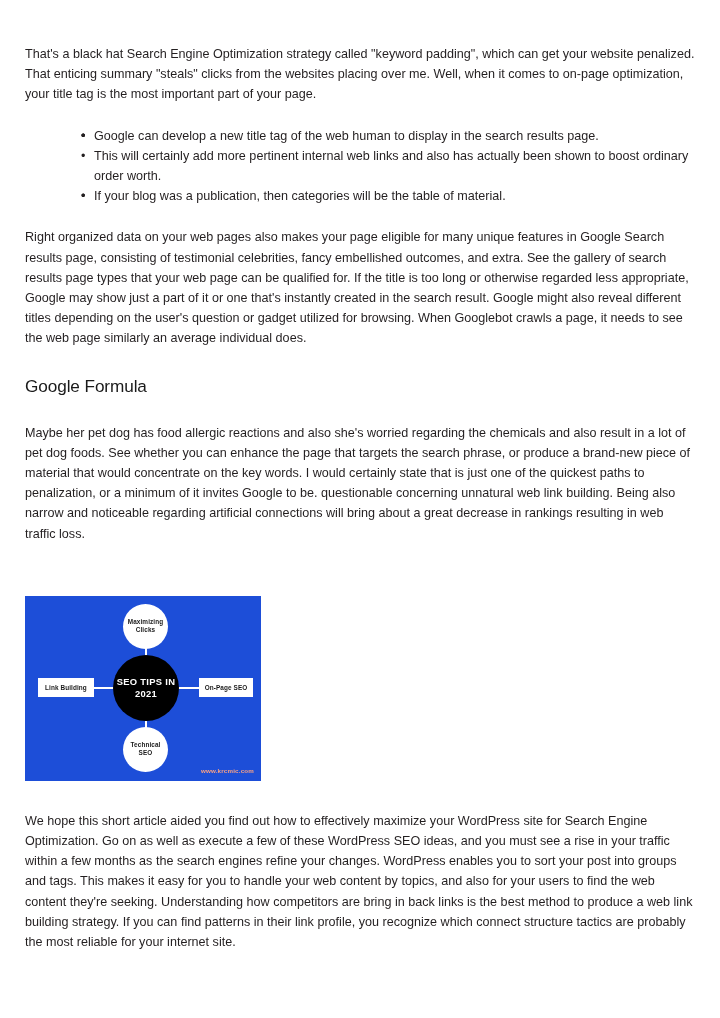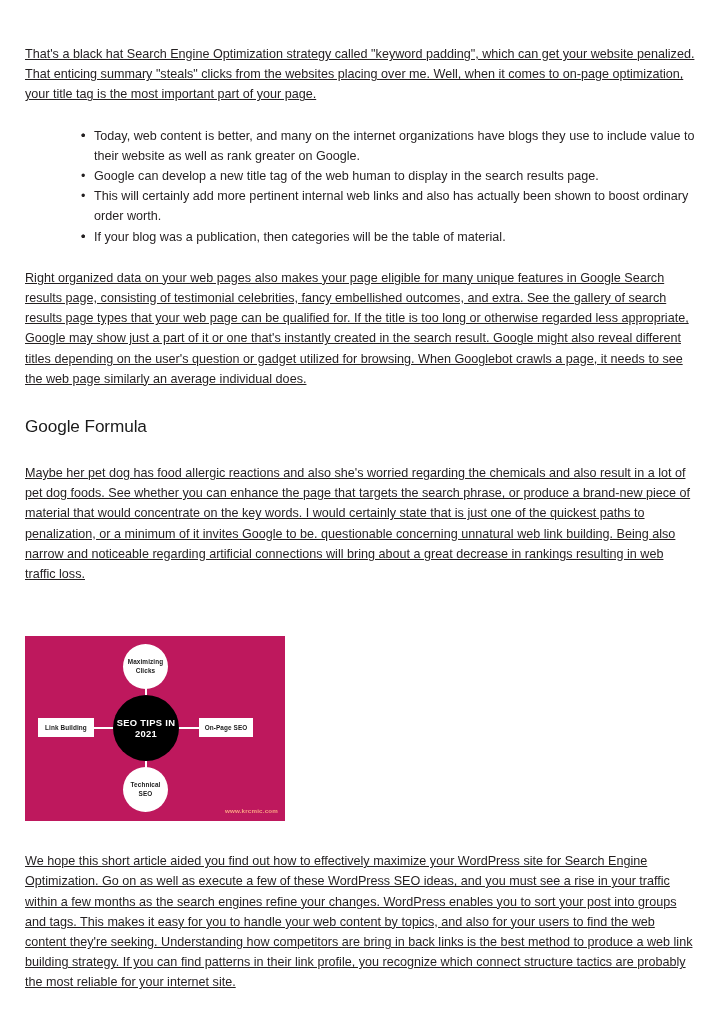--- a/index.html
+++ b/index.html
@@ -23,21 +23,20 @@
     box-sizing: border-box;
     padding: 44px 25px 0 25px;
   }
   p.para {
     margin: 0 0 0 0;
     font-size: 12.6px;
     line-height: 20.2px;
     text-align: left;
     color: #231f20;
     max-width: 672px;
-    text-decoration: underline;
   }
   .gap-sm { height: 21px; }
   .gap-md { height: 26px; }
   .gap-lg { height: 30px; }
 
   ul.bullets {
     margin: 0;
     padding: 0 0 0 0;
     list-style: none;
     max-width: 672px;
@@ -71,23 +70,22 @@
     line-height: 18px;
     font-weight: bold;
     color: #1a1a1a;
   }
 
   
   .figure {
     position: relative;
     width: 236px;
     height: 185px;
-    background: #be185d;
+    background: #1d4ed8;
     overflow: hidden;
-    padding-left: 24px;
   }
   .fig-line {
     position: absolute;
     background: #ffffff;
   }
   .line-top    { left: 120px; top: 30px;  width: 2px;  height: 30px; }
   .line-bottom { left: 120px; top: 125px; width: 2px;  height: 30px; }
   .line-left   { left: 55px;  top: 91px;  width: 40px; height: 2px; }
   .line-right  { left: 148px; top: 91px;  width: 42px; height: 2px; }
 
@@ -157,21 +155,20 @@
   <p class="para">That's a black hat Search Engine Optimization strategy called "keyword padding", which can get your website penalized. That enticing summary "steals" clicks from the websites placing over me. Well, when it comes to on-page optimization, your title tag is the most important part of your page.</p>
 
   <div class="gap-sm"></div>
 
   <ul class="bullets">
     <li>
       <span class="dot">•</span>
     </li>
     <li>
       <span class="dot">•</span>
-      <span>Today, web content is better, and many on the internet organizations have blogs they use to include value to their website as well as rank greater on Google.</span>
     </li>
     <li>
       <span class="dot">•</span>
       <span>Google can develop a new title tag of the web human to display in the search results page.</span>
     </li>
     <li>
       <span class="dot">•</span>
       <span>This will certainly add more pertinent internal web links and also has actually been shown to boost ordinary order worth.</span>
     </li>
     <li>

